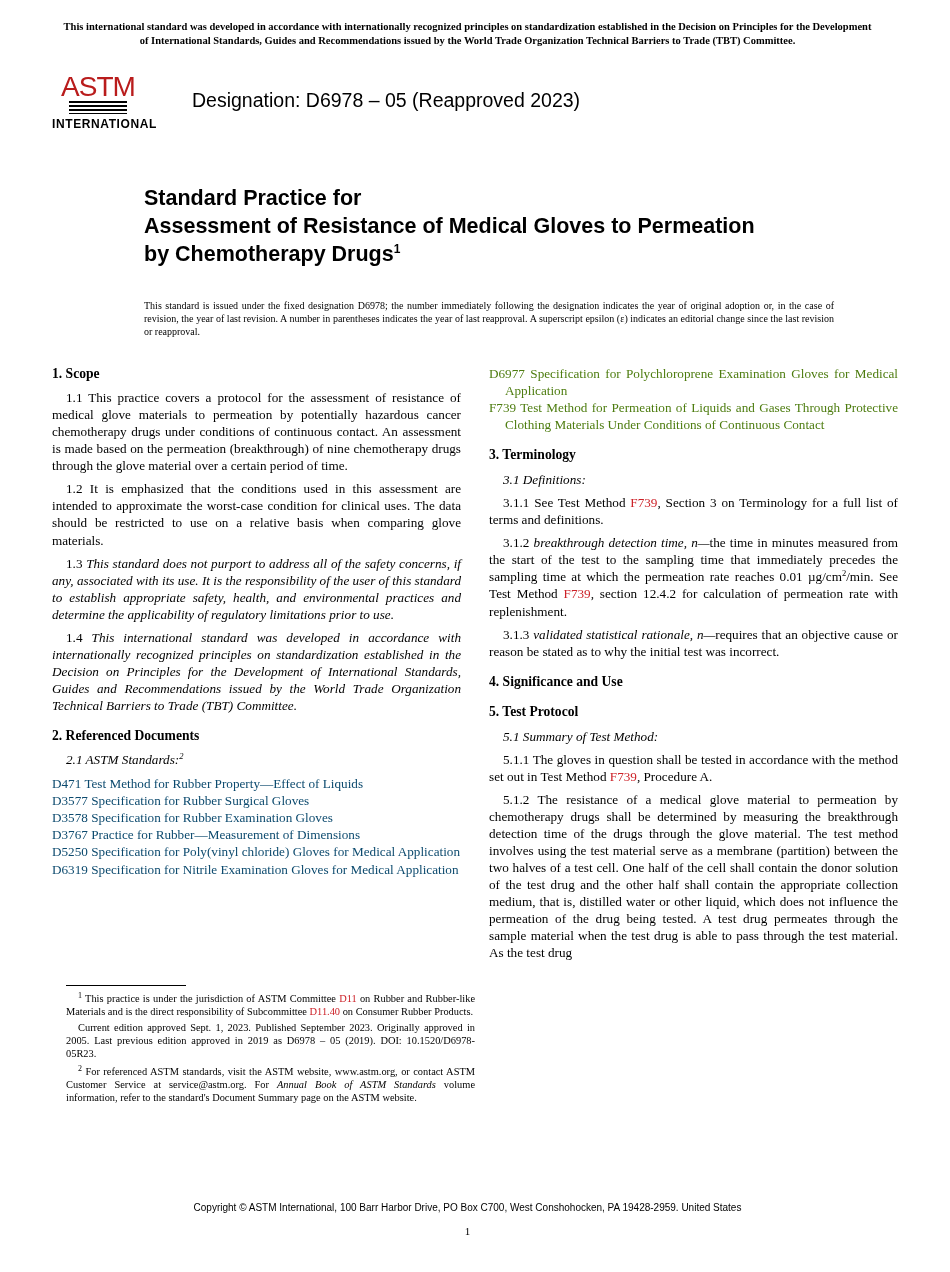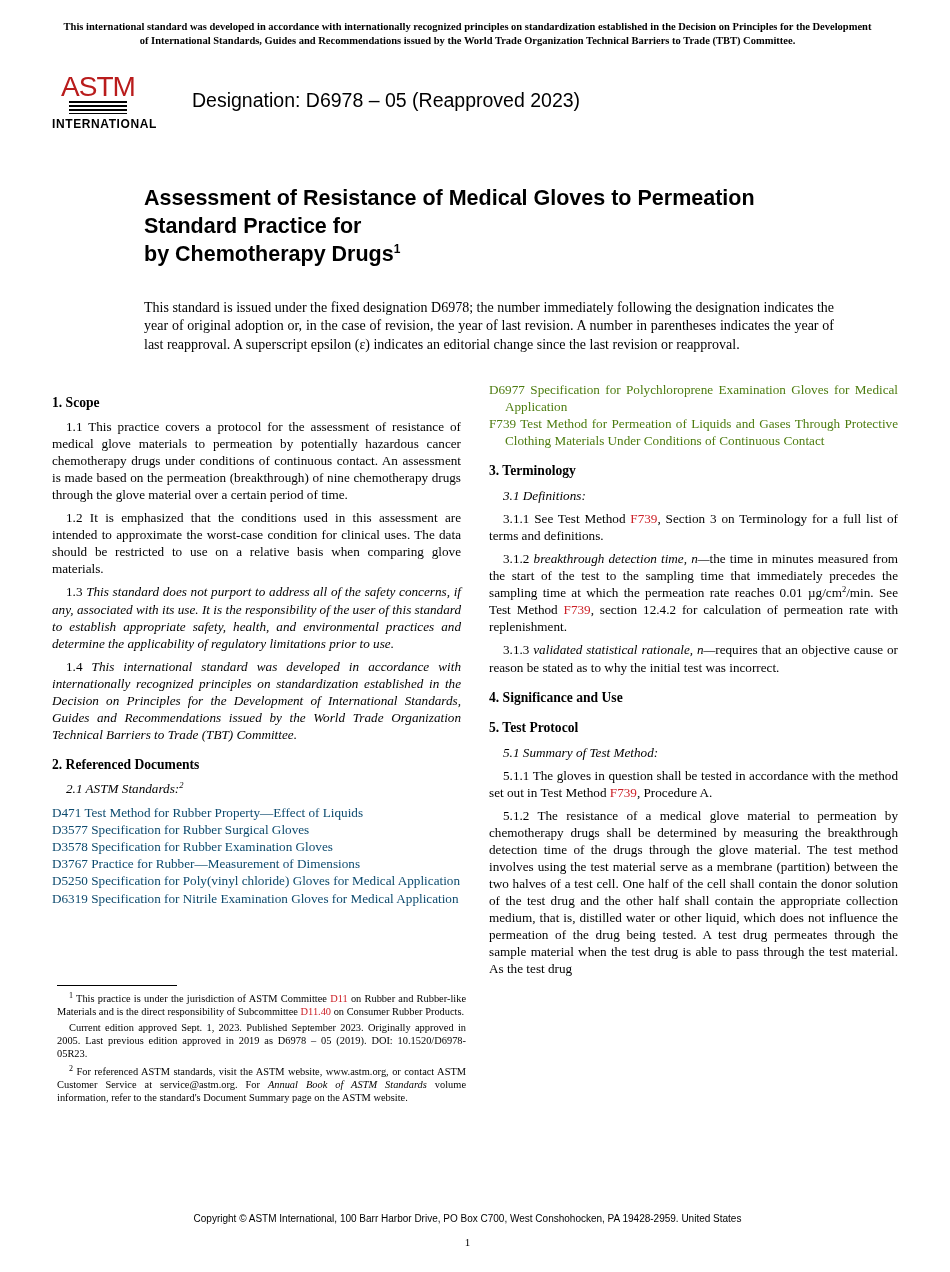--- a/index.html
+++ b/index.html
@@ -82,21 +82,21 @@
     line-height: 1.32;
   }
   .doc-title sup {
     font-size: 12px;
     vertical-align: super;
   }
   .standard-note {
     margin-top: 30px;
     margin-left: 0px;
     padding-left: 0px;
-    font-size: 14px;
+    font-size: 10px;
     line-height: 1.33;
     text-align: justify;
     width: 690px;
     margin-left: 0;
   }
   
   .columns {
     display: flex;
     margin-top: 26px;
     column-gap: 28px;
@@ -107,21 +107,21 @@
     font-size: 13.2px;
     line-height: 1.29;
     text-align: justify;
   }
   h2.sec {
     font-family: "Liberation Serif", serif;
     font-size: 13.6px;
     font-weight: bold;
     margin: 13px 0 7px 0;
   }
-  h2.sec.first { margin-top: 13px; }
+  h2.sec.first { margin-top: 0; }
   p {
     margin: 0 0 6px 0;
     text-indent: 14px;
   }
   .italic { font-style: italic; }
   .ref-link {
     color: #cc2027;
   }
   .ref-list {
     margin: 0;
@@ -136,21 +136,21 @@
     line-height: 1.3;
     text-align: justify;
   }
   .ref-item.blue { color: #4d7c0f; }
   .subsec-ital {
     font-style: italic;
   }
   
   .footnotes {
     position: absolute;
-    left: 57px;
+    left: 66px;
     top: 985px;
     width: 409px;
     font-size: 10.4px;
     line-height: 1.24;
     text-align: justify;
   }
   .fn-rule {
     width: 120px;
     height: 1px;
     background: #000;
@@ -159,21 +159,21 @@
   .footnotes p {
     text-indent: 12px;
     margin: 0 0 3px 0;
   }
   .footnotes sup { font-size: 8px; }
   
   .footer {
     position: absolute;
     left: 0;
     right: 0;
-    bottom: 24px;
+    bottom: 35px;
     text-align: center;
     font-family: "Liberation Sans", sans-serif;
     font-size: 10px;
   }
   .footer .copyright {
     border-top: none;
   }
   .pagenum {
     text-align: center;
     font-size: 11px;
@@ -193,22 +193,22 @@
     <div class="logo-box">
       <div class="logo-astm">ASTM</div>
       <div class="logo-bars"></div>
       <div class="logo-intl">INTERNATIONAL</div>
     </div>
     <div class="designation">Designation: D6978 – 05 (Reapproved 2023)</div>
   </div>
 
   <div class="title-block">
     <div class="doc-title">
+      <div>Standard Practice for</div>
       <div>Assessment of Resistance of Medical Gloves to Permeation</div>
-      <div>Standard Practice for</div>
       <div><span>by Chemotherapy Drugs</span><sup>1</sup></div>
     </div>
     <div class="standard-note">This standard is issued under the fixed designation D6978; the number immediately following the designation indicates the year of original adoption or, in the case of revision, the year of last revision. A number in parentheses indicates the year of last reapproval. A superscript epsilon (ε) indicates an editorial change since the last revision or reapproval.</div>
   </div>
 
   <div class="columns">
 
     <div class="col">
       <h2 class="sec first">1.  Scope</h2>
       <p>1.1  This practice covers a protocol for the assessment of resistance of medical glove materials to permeation by potentially hazardous cancer chemotherapy drugs under conditions of continuous contact. An assessment is made based on the permeation (breakthrough) of nine chemotherapy drugs through the glove material over a certain period of time.</p>

